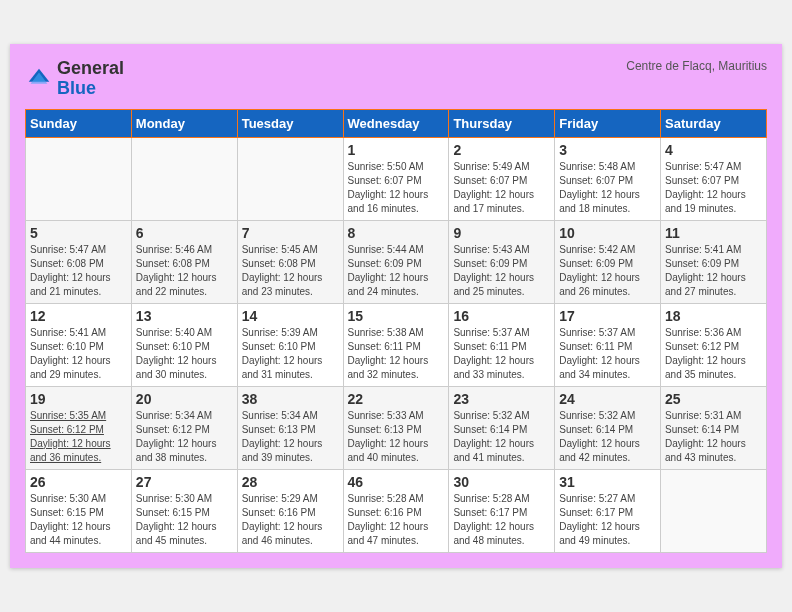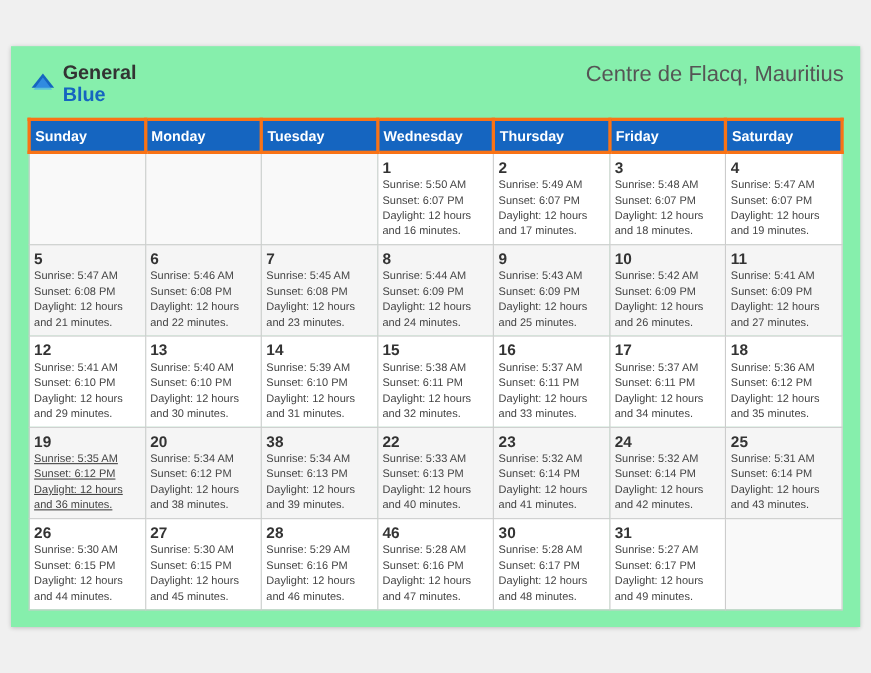--- a/index.html
+++ b/index.html
@@ -6,21 +6,21 @@
     body {
       font-family: Arial, sans-serif;
       background: #f0f0f0;
       display: flex;
       justify-content: center;
       align-items: center;
       width: 792px;
       min-height: 612px;
     }
     .calendar-container {
-      background: #86efac;
+      background: #f0abfc;
       width: 772px;
       margin: 10px;
       padding: 15px;
       box-shadow: 0 1px 4px rgba(0,0,0,0.2);
     }
     .header {
       display: flex;
       justify-content: space-between;
       align-items: flex-start;
       margin-bottom: 10px;
@@ -44,34 +44,34 @@
     .title-block {
       text-align: right;
     }
     .month-title {
       font-size: 36px;
       font-weight: bold;
       color: #333;
       line-height: 1.1;
     }
     .subtitle {
-      font-size: 20px;
+      font-size: 12px;
       color: #555;
     }
     .calendar-grid {
       width: 100%;
       border-collapse: collapse;
     }
     .calendar-grid th {
       background: #1565c0;
       color: white;
       font-size: 13px;
       padding: 6px 4px;
       text-align: left;
-      border: 3px solid #f97316;
+      border: 1px solid #f97316;
     }
     .calendar-grid td {
       vertical-align: top;
       border: 1px solid #ccc;
       padding: 4px;
       width: calc(100% / 7);
       min-height: 80px;
       background: white;
     }
     .calendar-grid td.empty {

